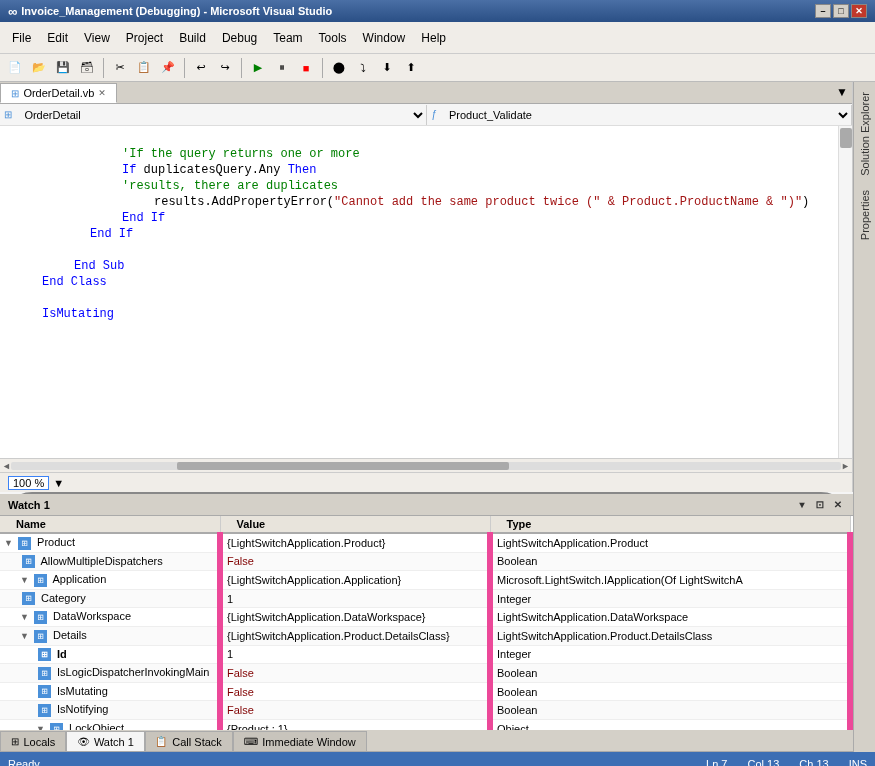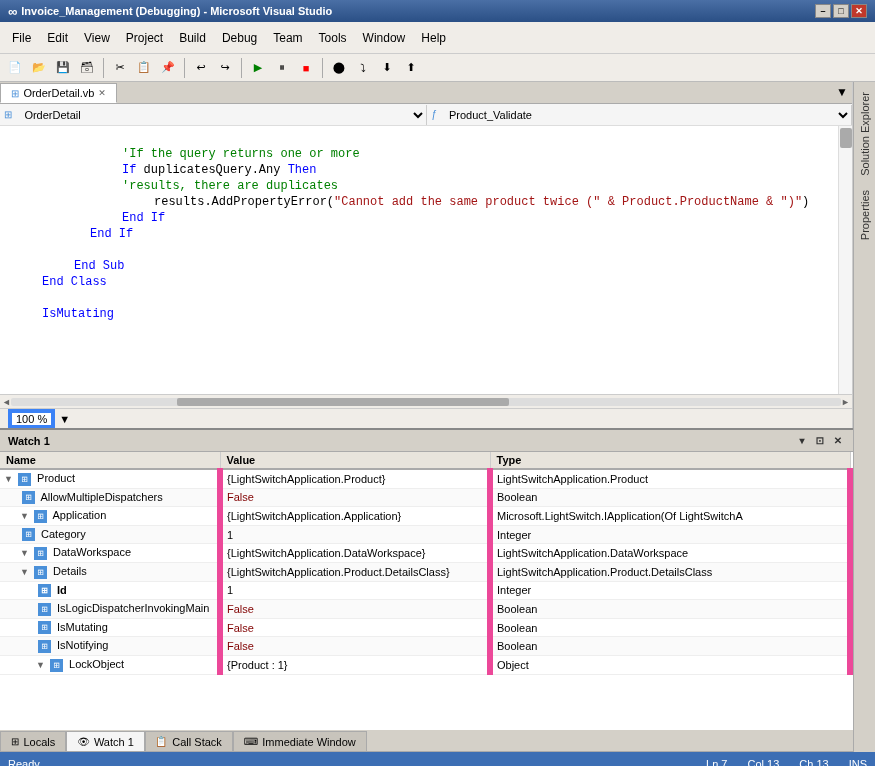--- a/index.html
+++ b/index.html
@@ -193,25 +193,26 @@
       writing-mode: vertical-rl;
       transform: rotate(180deg);
       font-size: 11px;
       cursor: pointer;
       padding: 6px 2px;
       color: #333;
     }
 
     
     .watch-panel {
-      height: 324px;
+      height: 260px;
       background: #f5f5f5;
       border-top: 2px solid #888;
       display: flex;
       flex-direction: column;
+      border-radius: 32px;
     }
     .watch-header {
       background: #d4d0c8;
       height: 22px;
       display: flex;
       align-items: center;
       justify-content: space-between;
       padding: 0 8px;
       border-bottom: 1px solid #aaa;
       font-size: 11px;
@@ -256,21 +257,21 @@
     .watch-table {
       width: 100%;
       border-collapse: collapse;
       font-size: 11px;
       font-family: 'Segoe UI', sans-serif;
     }
     .watch-table th {
       background: #e8e4dc;
       border-right: 1px solid #ccc;
       border-bottom: 2px solid #aaa;
-      padding: 2px 6px;
+      padding: 2px 16px;
       text-align: left;
       font-weight: bold;
       position: sticky;
       top: 0;
     }
     .watch-table td {
       border-right: 6px solid #ec4899;
       border-bottom: 1px solid #eee;
       padding: 2px 4px;
       height: 18px;
@@ -430,21 +431,21 @@
 
       <div class="h-scrollbar">
         <span style="font-size:9px; color:#666; cursor:pointer;">◄</span>
         <div class="h-scroll-track">
           <div class="h-scroll-thumb"></div>
         </div>
         <span style="font-size:9px; color:#666; cursor:pointer;">►</span>
       </div>
 
       <div class="zoom-bar">
-        <span style="cursor:pointer; border: 4px solid #3b82f6; padding: 0 4px; background:white;">100 %</span>
+        <span style="cursor:pointer; border: 1px solid #3b82f6; padding: 0 4px; background:white;">100 %</span>
         <span style="cursor:pointer;">▼</span>
       </div>
     </div>
 
     <div class="watch-panel">
 
       <div class="watch-header">
         <span>Watch 1</span>
         <div class="watch-header-controls">
           <div class="watch-ctrl-btn">▾</div>

